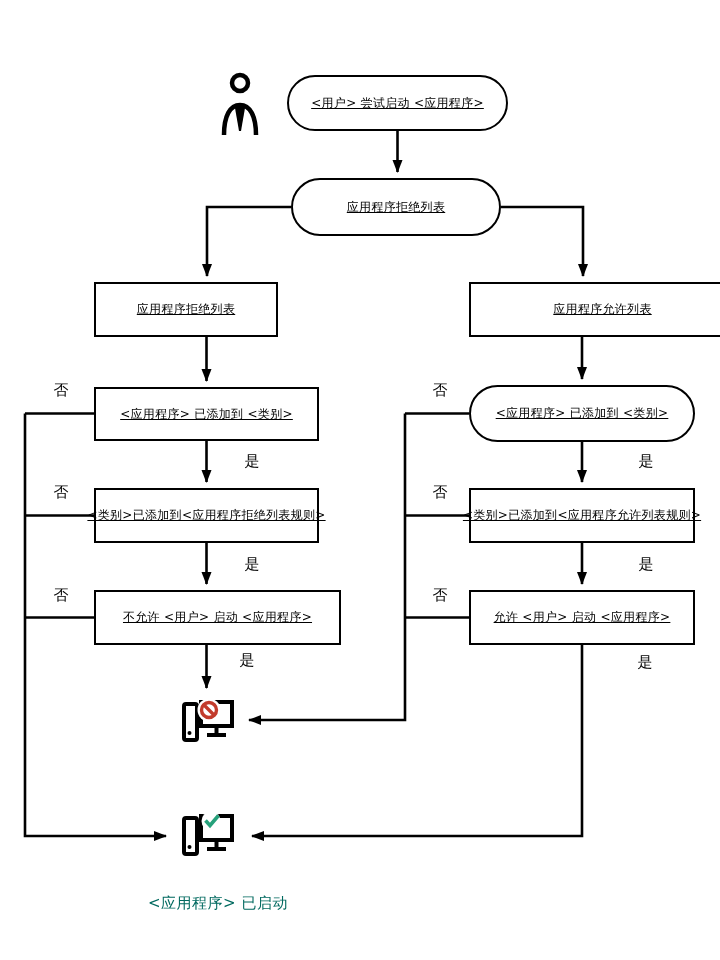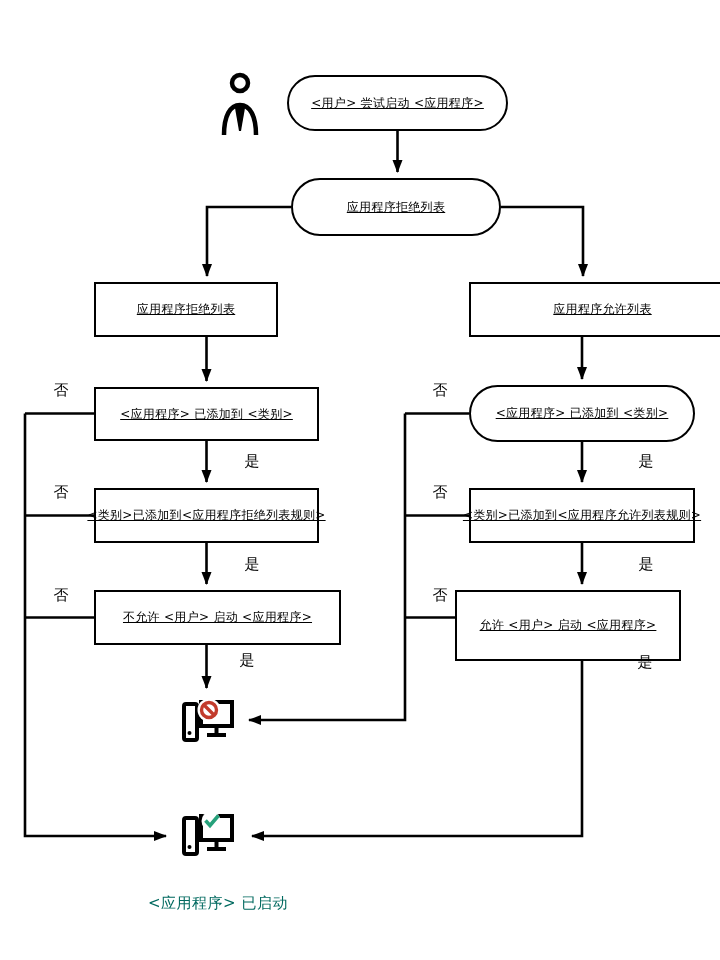--- a/index.html
+++ b/index.html
@@ -111,21 +111,21 @@
   <div class="node" style="left:94px;top:387px;width:225px;height:54px">&lt;应用程序&gt; 已添加到 &lt;类别&gt;</div>
 
   <div class="node pill" style="left:469px;top:385px;width:226px;height:57px">&lt;应用程序&gt; 已添加到 &lt;类别&gt;</div>
 
   <div class="node" style="left:469px;top:488px;width:226px;height:55px">&lt;类别&gt;已添加到&lt;应用程序允许列表规则&gt;</div>
 
   <div class="node" style="left:94px;top:488px;width:225px;height:55px">&lt;类别&gt;已添加到&lt;应用程序拒绝列表规则&gt;</div>
 
   <div class="node" style="left:94px;top:590px;width:247px;height:55px">不允许 &lt;用户&gt; 启动 &lt;应用程序&gt;</div>
 
-  <div class="node" style="left:455px;top:590px;width:226px;height:71px">允许 &lt;用户&gt; 启动 &lt;应用程序&gt;</div>
+  <div class="node" style="left:469px;top:590px;width:226px;height:55px">允许 &lt;用户&gt; 启动 &lt;应用程序&gt;</div>
 
   <span class="lbl" style="left:61px;top:383px">否</span>
   <span class="lbl" style="left:61px;top:485px">否</span>
   <span class="lbl" style="left:61px;top:588px">否</span>
   <span class="lbl" style="left:440px;top:383px">否</span>
   <span class="lbl" style="left:440px;top:485px">否</span>
   <span class="lbl" style="left:440px;top:588px">否</span>
   <span class="lbl" style="left:252px;top:454px">是</span>
   <span class="lbl" style="left:252px;top:557px">是</span>
   <span class="lbl" style="left:247px;top:653px">是</span>

